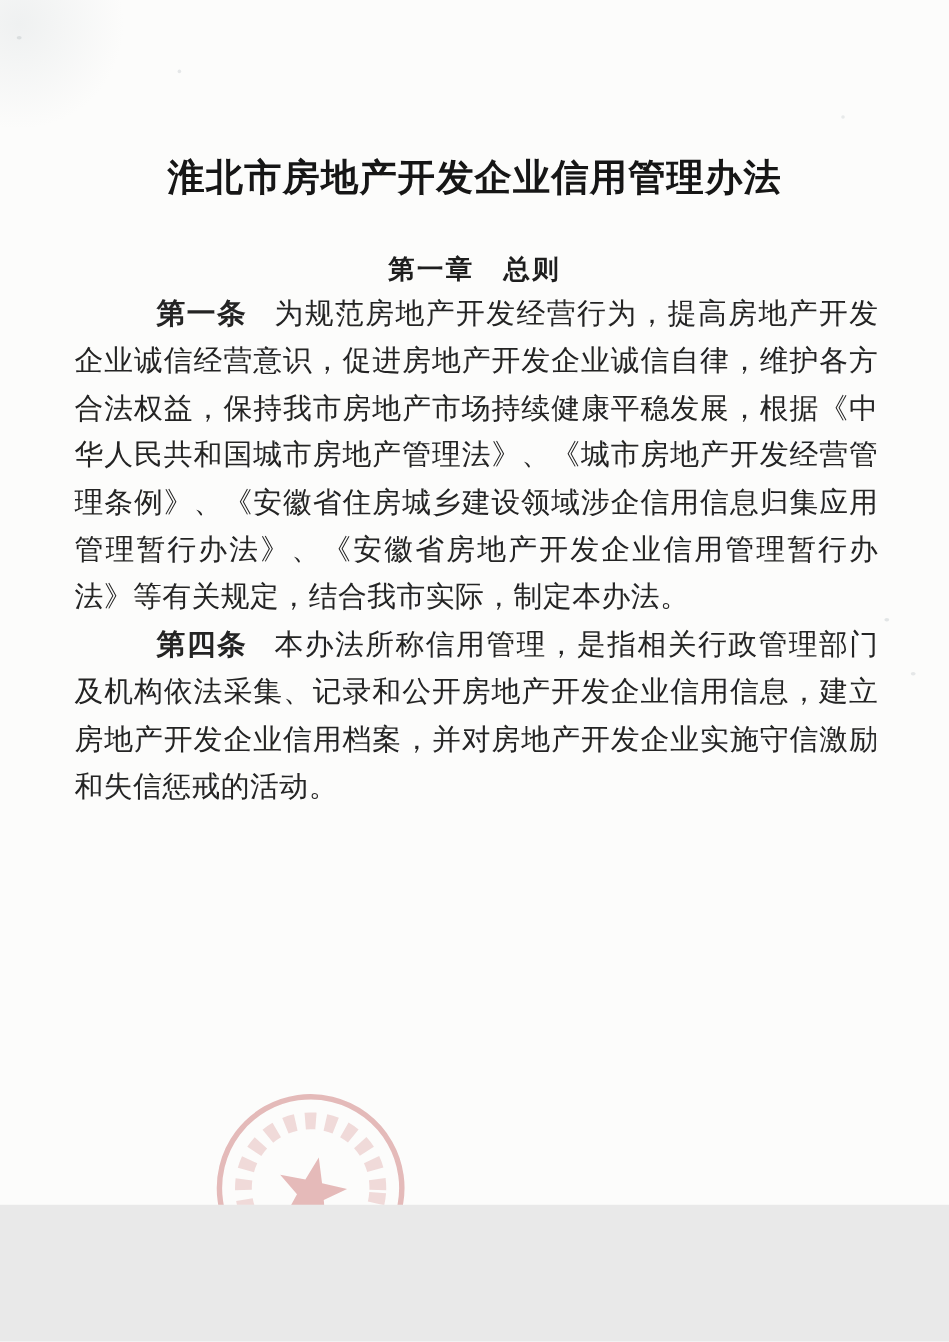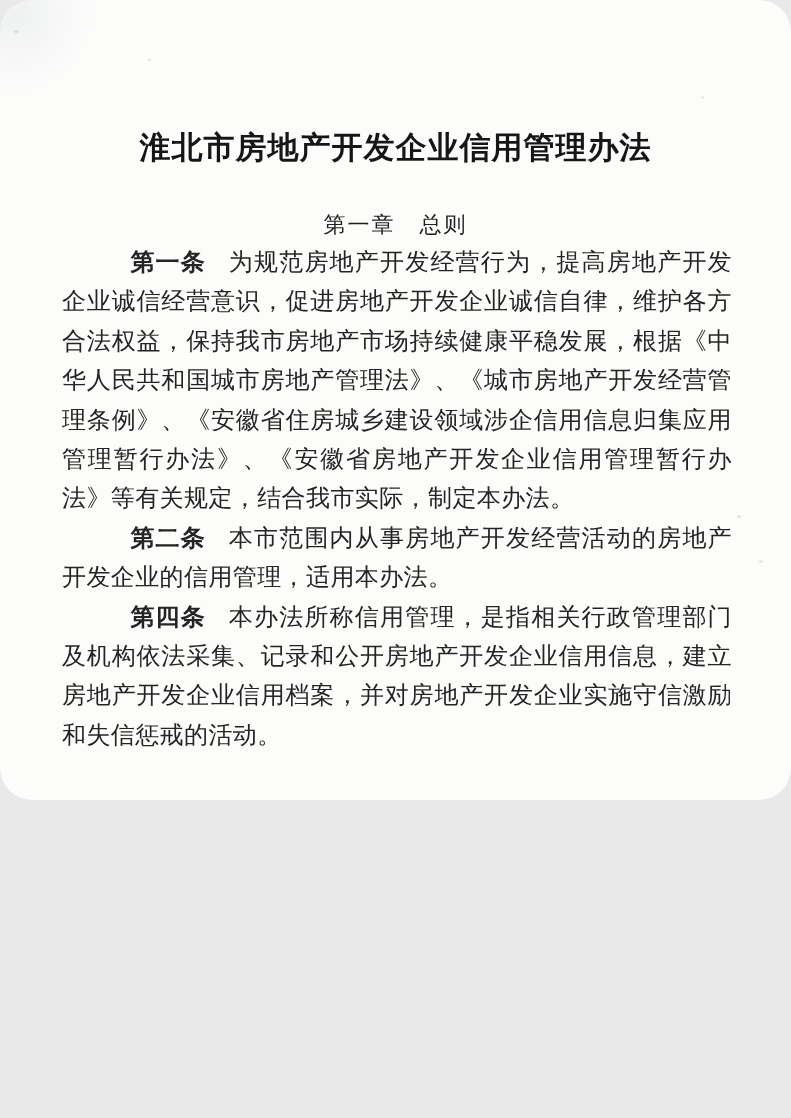--- a/index.html
+++ b/index.html
@@ -1,31 +1,30 @@
 <!DOCTYPE html>
 <html><head>
 <meta charset="utf-8">
 <style>
   html,body{margin:0;padding:0;}
   body{width:791px;height:1118px;background:#e9e9e9;}
   .page{
-    position:relative;width:791px;height:800px;overflow:hidden;
+    position:relative;width:791px;height:1004px;overflow:hidden;
     background:#fcfcfb;
     background-image:radial-gradient(circle at 2% 2%, rgba(180,190,195,.18) 0, rgba(180,190,195,0) 7%);
     color:#242424;
     font-family:"Liberation Serif","DejaVu Serif",serif;
-    border-radius:32px;
   }
   .title{
     position:absolute;top:127px;left:0;right:0;margin:0;
     text-align:center;font-size:31px;font-weight:700;letter-spacing:1px;color:#161616;
   }
   .chapter{
     position:absolute;top:210px;left:0;right:0;margin:0;
-    text-align:center;font-size:22px;font-weight:400;letter-spacing:2px;color:#1e1e1e;
+    text-align:center;font-size:22px;font-weight:700;letter-spacing:2px;color:#1e1e1e;
   }
   .content{
     position:absolute;top:243px;left:62px;width:670px;
     font-size:24px;line-height:39.4px;letter-spacing:.4px;
     text-align:justify;text-justify:inter-character;
   }
   .article{margin:0;text-indent:2.35em;}
   .article .label{font-weight:700;margin-right:.95em;margin-left:12px;}
   .page-number{
     position:absolute;top:1021px;left:56px;
@@ -42,21 +41,20 @@
 <body>
 
 <div class="page">
 
   <h1 class="title">淮北市房地产开发企业信用管理办法</h1>
 
   <h2 class="chapter">第一章　总则</h2>
 
   <div class="content">
     <p class="article"><span class="label">第一条</span><span>为规范房地产开发经营行为，提高房地产开发企业诚信经营意识，促进房地产开发企业诚信自律，维护各方合法权益，保持我市房地产市场持续健康平稳发展，根据《中华人民共和国城市房地产管理法》、《城市房地产开发经营管理条例》、《安徽省住房城乡建设领域涉企信用信息归集应用管理暂行办法》、《安徽省房地产开发企业信用管理暂行办法》等有关规定，结合我市实际，制定本办法。</span></p>
-    <p class="article"><span class="label">第二条</span><span>本市范围内从事房地产开发经营活动的房地产开发企业的信用管理，适用本办法。</span></p>
     <p class="article"><span class="label">第四条</span><span>本办法所称信用管理，是指相关行政管理部门及机构依法采集、记录和公开房地产开发企业信用信息，建立房地产开发企业信用档案，并对房地产开发企业实施守信激励和失信惩戒的活动。</span></p>
   </div>
 
   <div class="stamp">
     <svg width="166" height="170" viewBox="0 0 166 170" xmlns="http://www.w3.org/2000/svg">
 
       <circle cx="83" cy="84" r="76" fill="none" stroke="#cf7a7a" stroke-width="4.5" opacity="0.5"></circle>
 
       <circle cx="83" cy="84" r="56" fill="none" stroke="#d88f8f" stroke-width="14" stroke-dasharray="9 8" opacity="0.30" transform="rotate(12 83 84)"></circle>
 

